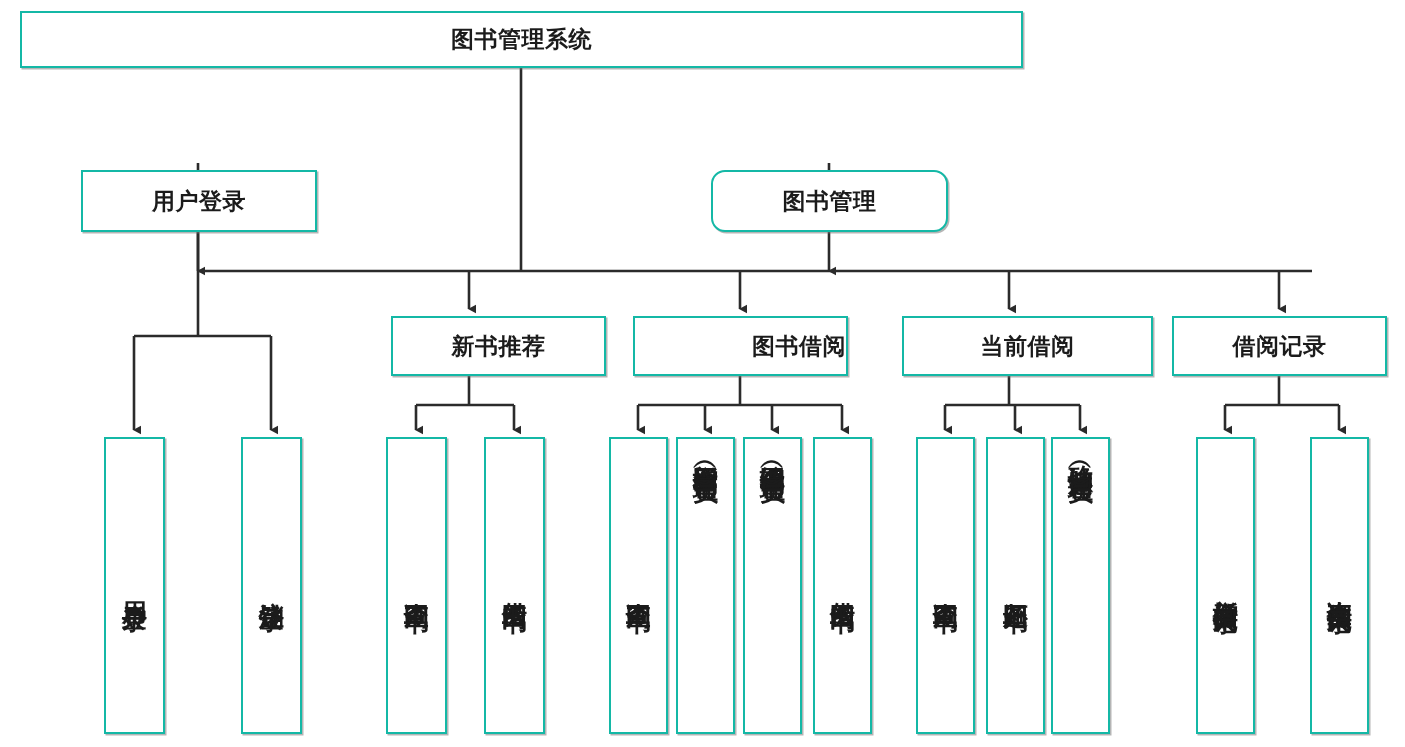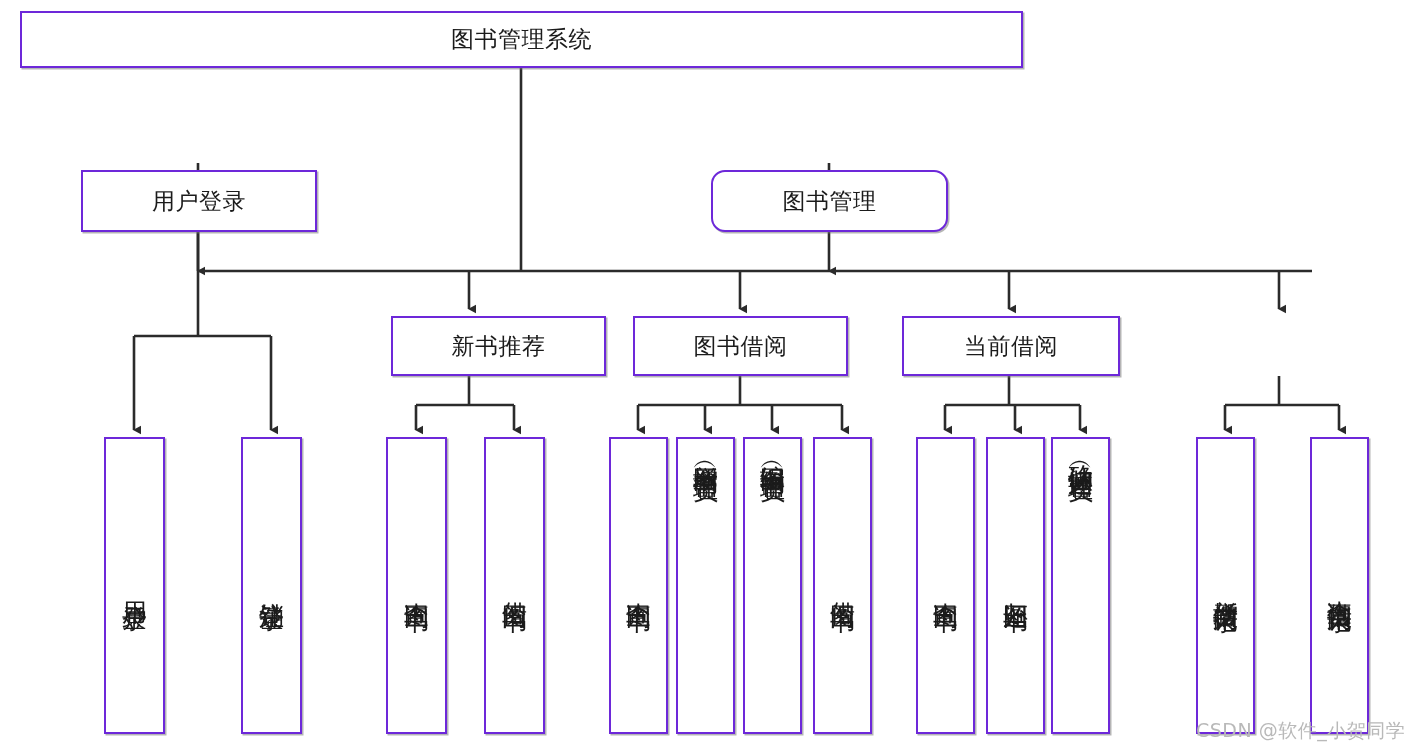--- a/index.html
+++ b/index.html
@@ -22,26 +22,27 @@
     left: 0;
     top: 0;
     width: 1405px;
     height: 747px;
     pointer-events: none;
   }
   .node {
     position: absolute;
     box-sizing: border-box;
     background: #ffffff;
-    border: 2px solid #6d28d9;
+    border: 2px solid #14b8a6;
     box-shadow: 1.5px 1.5px 0 rgba(120,120,120,0.55);
     display: flex;
     align-items: center;
     justify-content: center;
     color: #1b1b1b;
+    font-weight: bold;
   }
   .node .label {
     display: block;
     text-align: center;
     line-height: 1.08;
     letter-spacing: 0.5px;
   }
   
   .node.horiz .label {
     font-size: 23px;
@@ -134,25 +135,28 @@
   <div class="node horiz" style="left:81px; top:170px; width:236px; height:62px;">
     <span class="label">用户登录</span>
   </div>
   <div class="node horiz" style="left:711px; top:170px; width:237px; height:62px;border-radius:14px;">
     <span class="label">图书管理</span>
   </div>
 
   <div class="node horiz" style="left:362px; top:316px; width:215px; height:60px;margin-left:29px;">
     <span class="label">新书推荐</span>
   </div>
-  <div class="node horiz" style="left:633px; top:316px; width:215px; height:60px;">
+  <div class="node horiz" style="left:633px; top:316px; width:215px; height:60px;justify-content:flex-end;">
     <span class="label">图书借阅</span>
   </div>
-  <div class="node horiz" style="left:902px; top:316px; width:218px; height:60px;">
+  <div class="node horiz" style="left:902px; top:316px; width:251px; height:60px;">
     <span class="label">当前借阅</span>
+  </div>
+  <div class="node horiz" style="left:1172px; top:316px; width:215px; height:60px;">
+    <span class="label">借阅记录</span>
   </div>
 
   <div class="node vert" style="left:104px; top:437px; width:61px; height:297px;">
     <span class="label">用户登录</span>
   </div>
   <div class="node vert" style="left:241px; top:437px; width:61px; height:297px;">
     <span class="label">注销登录</span>
   </div>
 
   <div class="node vert" style="left:386px; top:437px; width:61px; height:297px;">
@@ -185,15 +189,14 @@
     <span class="label">确认归还（管理员）</span>
   </div>
 
   <div class="node vert" style="left:1196px; top:437px; width:59px; height:297px;">
     <span class="label">新增借阅记录</span>
   </div>
   <div class="node vert" style="left:1310px; top:437px; width:59px; height:297px;">
     <span class="label">查询借阅记录</span>
   </div>
 
-  <div class="watermark" style="left:1196px; top:718px;">CSDN @软件_小贺同学</div>
 
 </div>
 
 </body></html>

